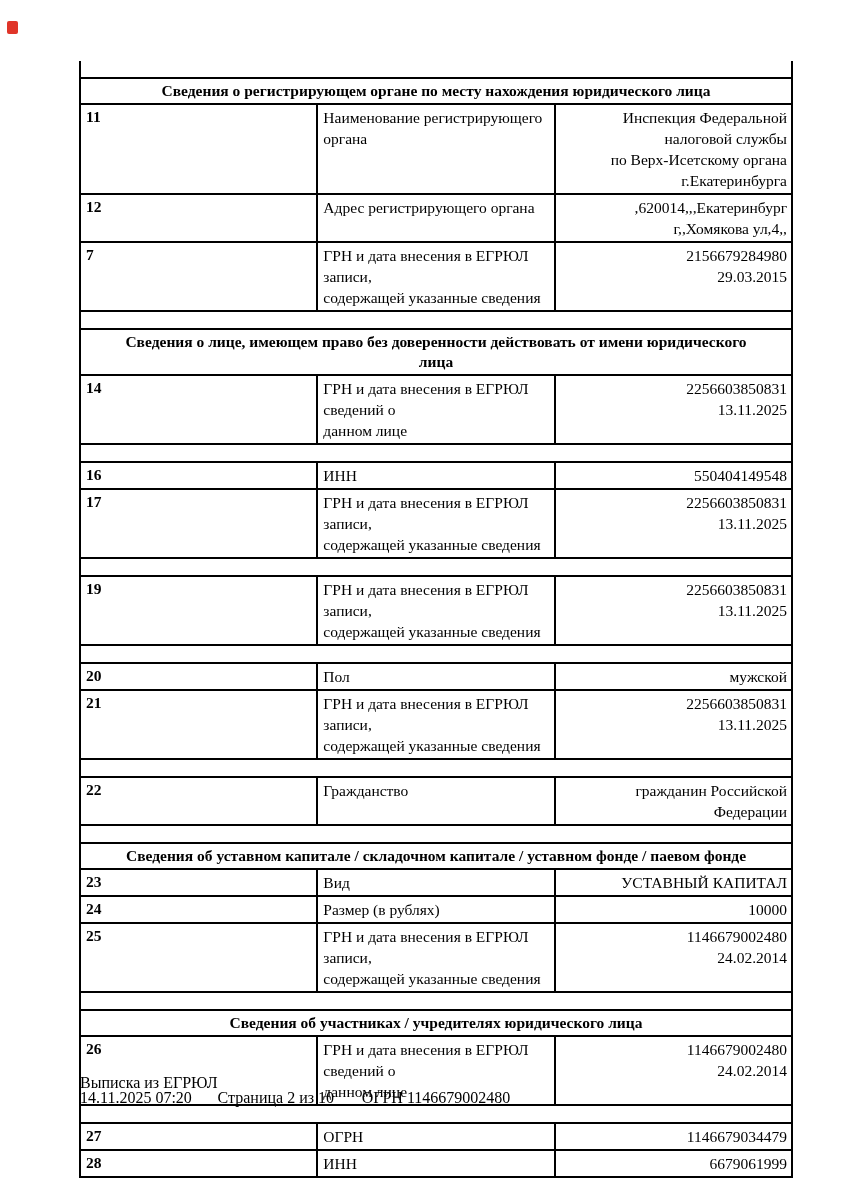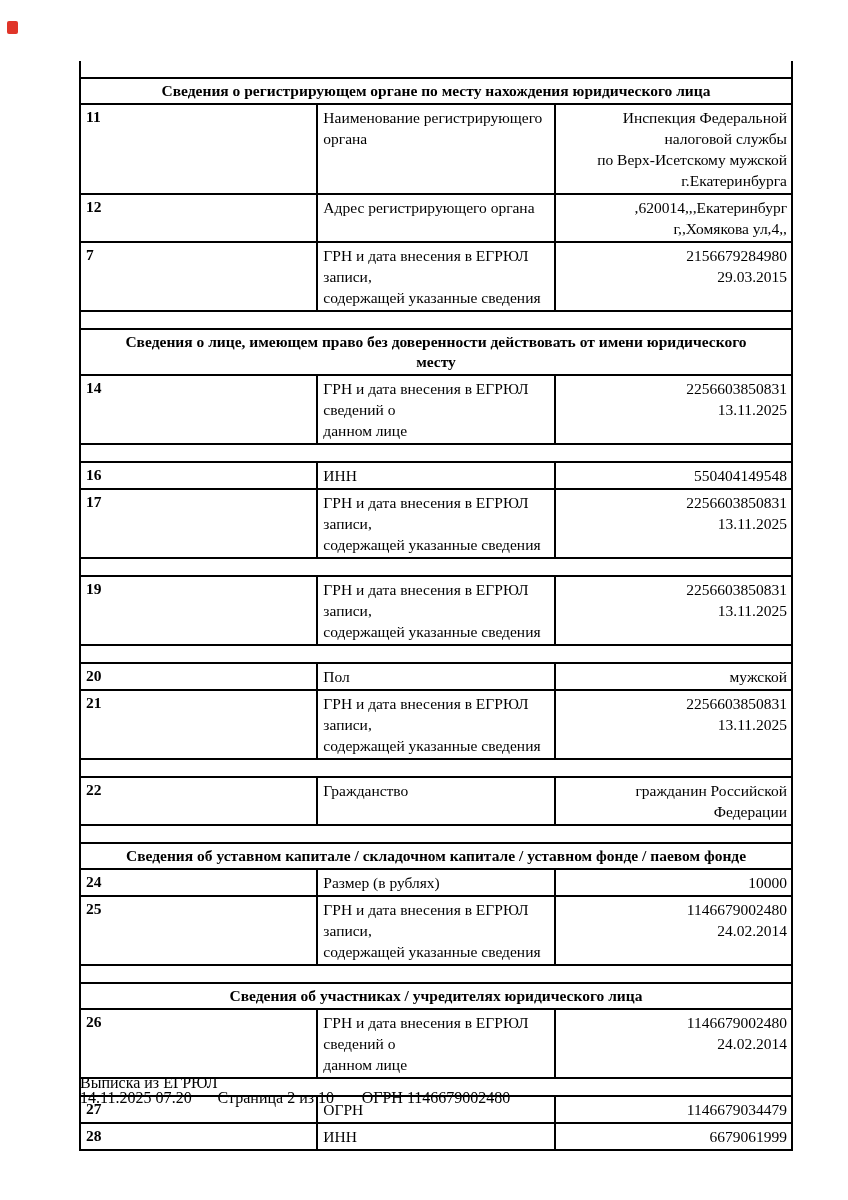--- a/index.html
+++ b/index.html
@@ -100,21 +100,21 @@
             <div class="hline">Сведения о регистрирующем органе по месту нахождения юридического лица</div>
           </td>
         </tr>
         <tr class="r2">
           <td class="num">11</td>
           <td class="label">
             <div class="lline">Наименование регистрирующего органа</div>
           </td>
           <td class="value">
             <div class="vline">Инспекция Федеральной налоговой службы</div>
-            <div class="vline">по Верх-Исетскому мужской г.Екатеринбурга</div>
+            <div class="vline">по Верх-Исетскому органа г.Екатеринбурга</div>
           </td>
         </tr>
         <tr>
           <td class="num">12</td>
           <td class="label">
             <div class="lline">Адрес регистрирующего органа</div>
           </td>
           <td class="value">
             <div class="vline">,620014,,,Екатеринбург г,,Хомякова ул,4,,</div>
           </td>
@@ -129,21 +129,21 @@
             <div class="vline">2156679284980</div>
             <div class="vline">29.03.2015</div>
           </td>
         </tr>
         <tr class="spacer">
           <td colspan="3"></td>
         </tr>
         <tr class="section">
           <td colspan="3">
             <div class="hline">Сведения о лице, имеющем право без доверенности действовать от имени юридического</div>
-            <div class="hline">месту</div>
+            <div class="hline">лица</div>
           </td>
         </tr>
         <tr class="r2">
           <td class="num">14</td>
           <td class="label">
             <div class="lline">ГРН и дата внесения в ЕГРЮЛ сведений о</div>
             <div class="lline">данном лице</div>
           </td>
           <td class="value">
             <div class="vline">2256603850831</div>
@@ -221,20 +221,29 @@
           <td class="value">
             <div class="vline">гражданин Российской Федерации</div>
           </td>
         </tr>
         <tr class="spacer">
           <td colspan="3"></td>
         </tr>
         <tr class="section">
           <td colspan="3">
             <div class="hline">Сведения об уставном капитале / складочном капитале / уставном фонде / паевом фонде</div>
+          </td>
+        </tr>
+        <tr>
+          <td class="num">23</td>
+          <td class="label">
+            <div class="lline">Вид</div>
+          </td>
+          <td class="value">
+            <div class="vline">УСТАВНЫЙ КАПИТАЛ</div>
           </td>
         </tr>
         <tr>
           <td class="num">24</td>
           <td class="label">
             <div class="lline">Размер (в рублях)</div>
           </td>
           <td class="value">
             <div class="vline">10000</div>
           </td>

